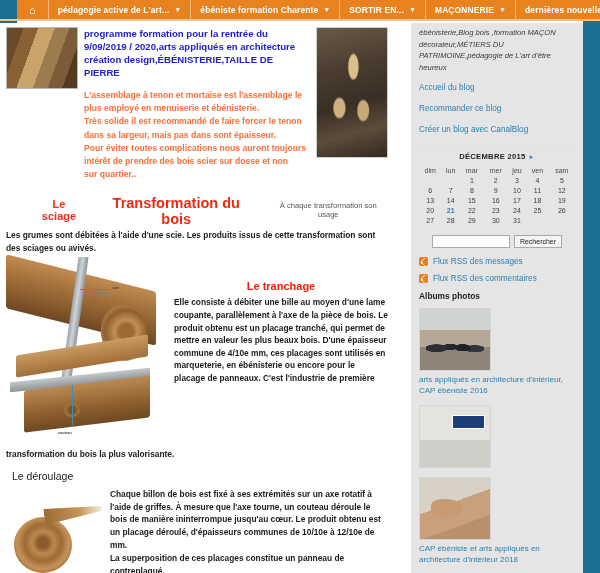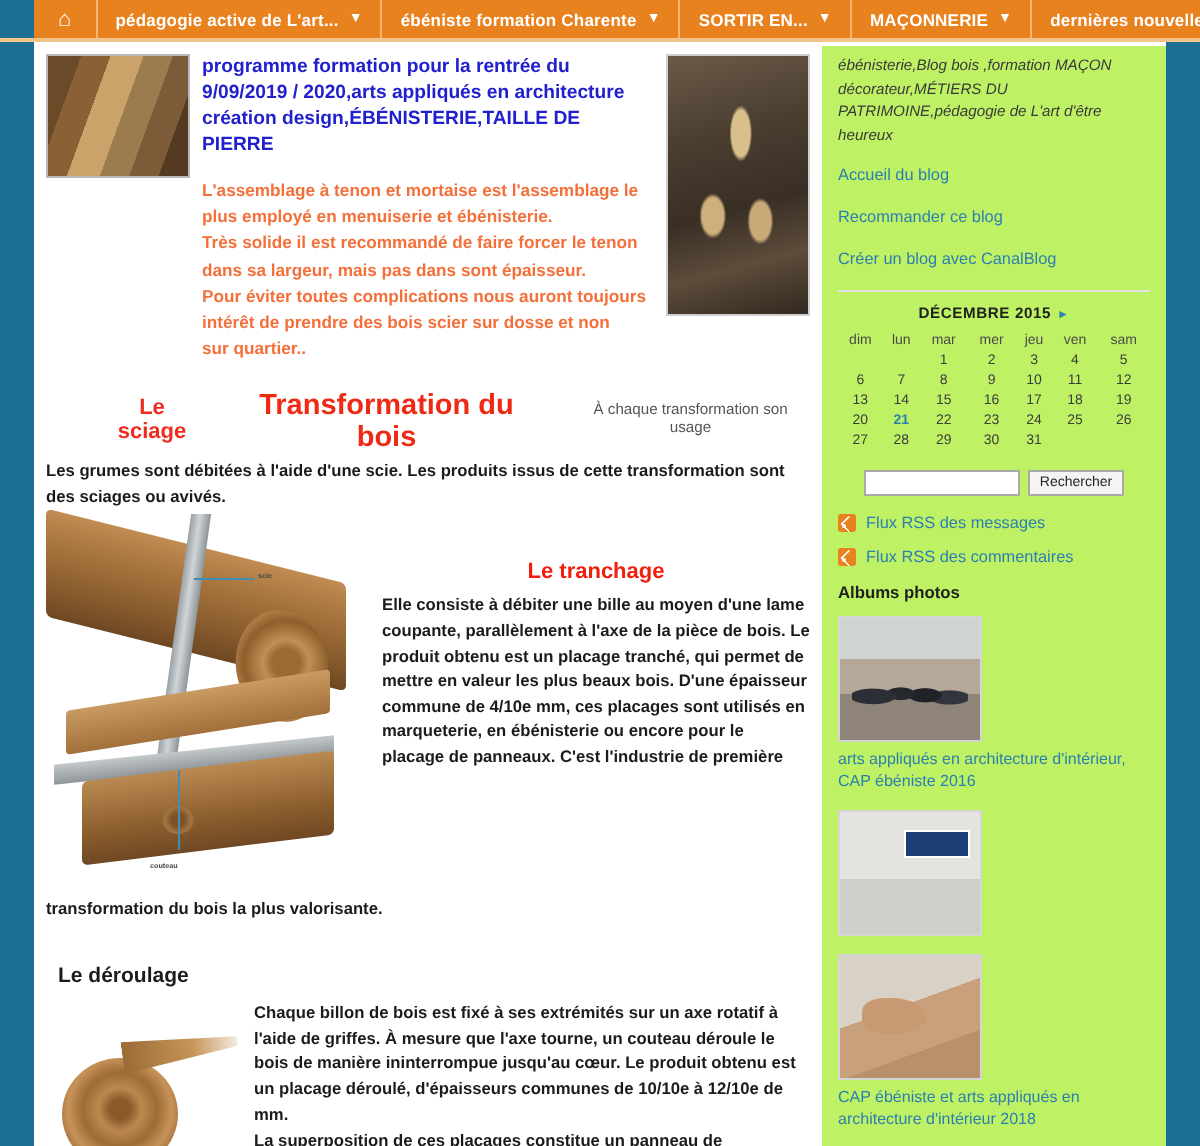--- a/index.html
+++ b/index.html
@@ -45,21 +45,21 @@
     position: absolute; left: 0; top: 21px; width: 17px; height: 552px;
     background: #1b6f92;
   }
   .right-rail {
     position: absolute; left: 583px; top: 21px; width: 17px; height: 552px;
     background: #1b6f92;
   }
 
   
   .main-col {
-    position: absolute; left: 17px; top: 23px; width: 394px; height: 550px;
+    position: absolute; left: 0; top: 23px; width: 394px; height: 550px;
     background: #ffffff;
     padding: 0 6px 0 6px;
     overflow: hidden;
   }
 
   
   .post-head {
     display: flex; align-items: flex-start; gap: 6px;
     padding-top: 4px;
   }
@@ -119,22 +119,22 @@
   .p-grumes {
     color: #222; font-size: 8.3px; font-weight: bold;
     line-height: 12.4px; margin: 4px 0 0 82px;
   }
 
   .h-center-red {
     color: #f01f0d; font-size: 11px; font-weight: bold;
     text-align: center; margin: 8px 0 4px 0;
   }
   .h-left-dark {
-    color: #1c1c1c; font-size: 10.5px; font-weight: bold;
-    margin: 22px 0 6px 6px;
+    color: #1c1c1c; font-size: 10.5px; font-weight: normal;
+    margin: 10px 0 6px 6px;
   }
 
   .para {
     color: #1b1b1b; font-size: 8.35px; font-weight: bold;
     line-height: 12.6px; margin: 0;
   }
 
   .row { display: flex; gap: 8px; align-items: flex-end; }
 
   
@@ -199,21 +199,21 @@
   .deroul-sheet {
     position: absolute; left: 38px; top: 14px; width: 58px; height: 16px;
     background: linear-gradient(90deg, #9a6b36, #c59456 60%, rgba(197,148,86,0.2));
     transform: rotate(-8deg);
     clip-path: polygon(0 0, 100% 32%, 100% 62%, 0 100%);
   }
 
   
   .side-col {
     position: absolute; left: 411px; top: 23px; width: 172px; height: 550px;
-    background: #bef264;
+    background: #e5e5e5;
     padding: 4px 8px 0 8px;
     overflow: hidden;
   }
   .side-tagline {
     color: #3a3a3a; font-size: 7.6px; font-style: italic;
     line-height: 11.5px; margin: 0 0 9px 0;
   }
   .side-link {
     display: block; color: #2c7fb0; font-size: 8.2px;
     line-height: 11px; margin-bottom: 10px; text-decoration: none;

